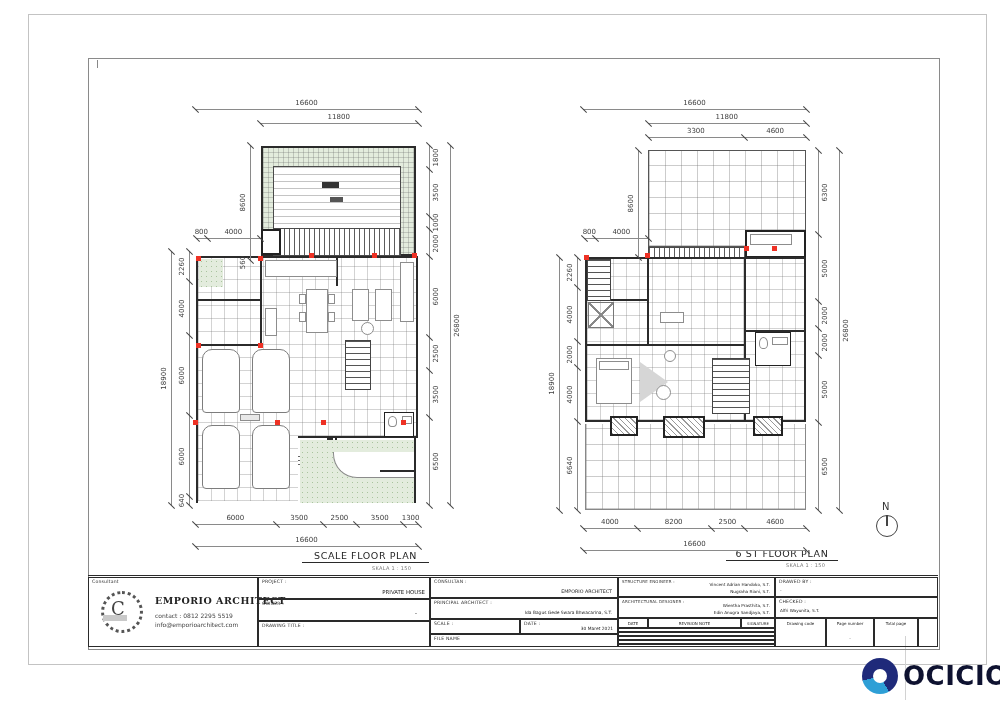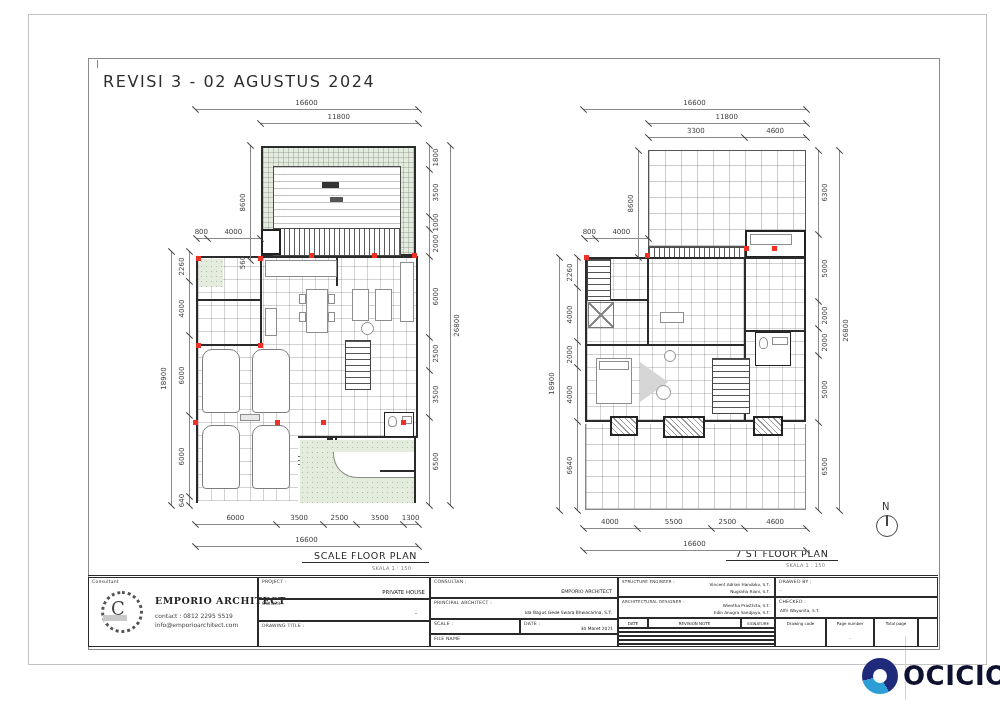--- a/index.html
+++ b/index.html
@@ -28,21 +28,20 @@
 <body>
 
 <div id="canvas">
 
   <div class="abs" style="left:28px;top:14px;width:957px;height:649px;border:1px solid #c3c3c3;"></div>
   <div class="abs" style="left:905px;top:636px;width:1px;height:64px;background:#d2d2d2;"></div>
 
   <div class="abs" style="left:88px;top:58px;width:850px;height:590px;border:1px solid #8a8a8a;"></div>
 
   <div class="abs" style="left:97px;top:60px;width:1px;height:8px;background:#888;"></div>
-  <div class="abs" style="left:103px;top:72px;font-size:16px;letter-spacing:1.6px;color:#2d2d2d;">REVISI 3 - 02 AGUSTUS 2024</div>
 
   <div>
 
     <div class="abs garden gridp" style="left:261px;top:146px;width:155px;height:110px;border:2px solid #2b2b2b;box-sizing:border-box;"></div>
 
     <div class="abs" style="left:273px;top:166px;width:126px;height:61px;background:#fff;border:1px solid #4a4a4a;background-image:repeating-linear-gradient(180deg,#c4c4c4 0,#c4c4c4 .8px,transparent .8px,transparent 7px);"></div>
     <div class="abs" style="left:322px;top:182px;width:17px;height:6px;background:#333;"></div>
     <div class="abs" style="left:330px;top:197px;width:13px;height:5px;background:#555;"></div>
 
     <div class="abs louver" style="left:273px;top:228px;width:126px;height:26px;background-color:#fff;border:1px solid #4a4a4a;"></div>
@@ -150,21 +149,21 @@
 
     <div class="abs hatch" style="left:610px;top:416px;width:28px;height:20px;background-color:#fff;border:2px solid #222;box-sizing:border-box;"></div>
     <div class="abs hatch" style="left:663px;top:416px;width:42px;height:22px;background-color:#fff;border:2px solid #222;box-sizing:border-box;"></div>
     <div class="abs hatch" style="left:753px;top:416px;width:30px;height:20px;background-color:#fff;border:2px solid #222;box-sizing:border-box;"></div>
 
     <div class="abs redcol" style="left:584px;top:255px;"></div>
     <div class="abs redcol" style="left:645px;top:253px;"></div>
     <div class="abs redcol" style="left:744px;top:246px;"></div>
     <div class="abs redcol" style="left:772px;top:246px;"></div>
 
-    <div class="abs planlabel" style="left:726px;top:548px;width:100px;">7 ST FLOOR PLAN</div>
+    <div class="abs planlabel" style="left:726px;top:548px;width:100px;">6 ST FLOOR PLAN</div>
     <div class="abs scalenote" style="left:786px;top:562px;">SKALA 1 : 150</div>
   </div>
 
   <div>
     <div class="abs" style="left:882px;top:501px;font-size:10px;color:#333;">N</div>
     <div class="abs" style="left:876px;top:515px;width:22px;height:22px;border:1.5px solid #444;border-radius:50%;box-sizing:border-box;"></div>
     <div class="abs" style="left:886px;top:515px;width:1.5px;height:11px;background:#444;"></div>
   </div>
 
   <div id="dims" class="abs" style="left:0;top:0;width:1000px;height:706px;">
@@ -295,21 +294,21 @@
       <div class="abs dimlab" style="left: 808px; top: 461.843px; width: 34px; height: 9px; transform: rotate(-90deg);">6500</div>
       <div class="abs tick" style="left: 814px; top: 509.5px;"></div>
       <div class="abs dimline" style="left: 839px; top: 150px; width: 0.9px; height: 360px;"></div>
       <div class="abs tick" style="left: 835px; top: 149.5px;"></div>
       <div class="abs dimlab" style="left: 829px; top: 325.5px; width: 34px; height: 9px; transform: rotate(-90deg);">26800</div>
       <div class="abs tick" style="left: 835px; top: 509.5px;"></div>
       <div class="abs dimline" style="left: 583px; top: 528px; width: 223px; height: 0.9px;"></div>
       <div class="abs tick" style="left: 579px; top: 527.5px;"></div>
       <div class="abs dimlab" style="left: 592.867px; top: 518px; width: 34px;">4000</div>
       <div class="abs tick" style="left: 632.735px; top: 527.5px;"></div>
-      <div class="abs dimlab" style="left: 656.678px; top: 518px; width: 34px;">5500</div>
+      <div class="abs dimlab" style="left: 656.678px; top: 518px; width: 34px;">8200</div>
       <div class="abs tick" style="left: 706.62px; top: 527.5px;"></div>
       <div class="abs dimlab" style="left: 710.413px; top: 518px; width: 34px;">2500</div>
       <div class="abs tick" style="left: 740.205px; top: 527.5px;"></div>
       <div class="abs dimlab" style="left: 758.102px; top: 518px; width: 34px;">4600</div>
       <div class="abs tick" style="left: 802px; top: 527.5px;"></div>
       <div class="abs dimline" style="left: 583px; top: 550px; width: 223px; height: 0.9px;"></div>
       <div class="abs tick" style="left: 579px; top: 549.5px;"></div>
       <div class="abs dimlab" style="left: 677.5px; top: 540px; width: 34px;">16600</div>
       <div class="abs tick" style="left: 802px; top: 549.5px;"></div>
     </div>

